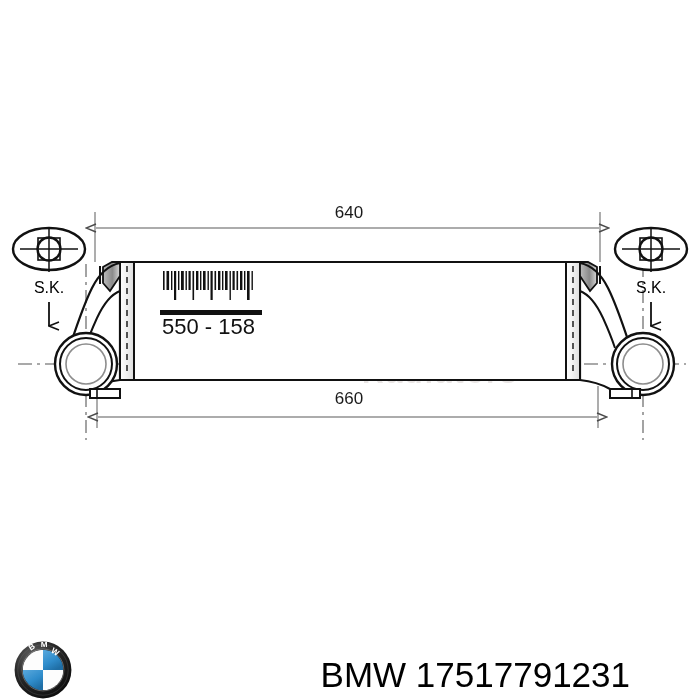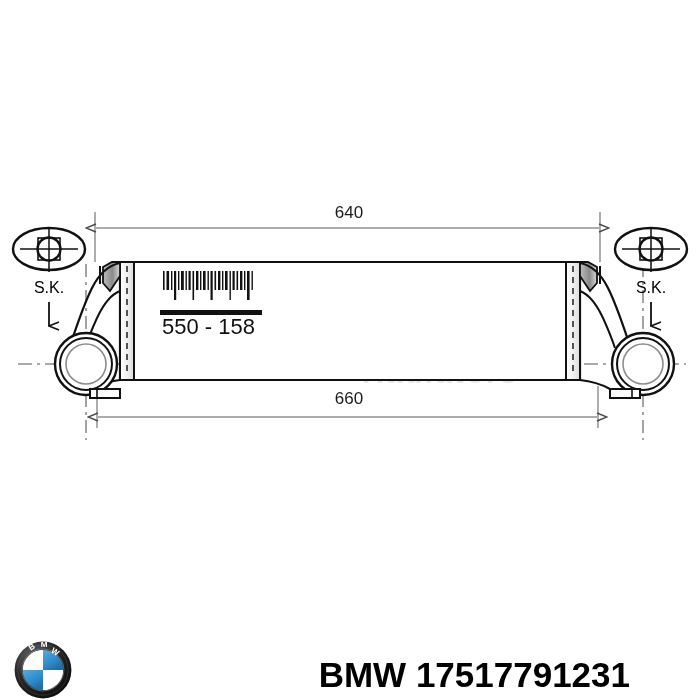--- a/index.html
+++ b/index.html
@@ -49,21 +49,21 @@
     width: 58px;
     height: 58px;
   }
 
   #part-number {
     position: absolute;
     right: 6px;
     top: 655px;
     font-family: "Liberation Sans", sans-serif;
     font-size: 35px;
-    font-weight: 700;
+    font-weight: 400;
     letter-spacing: 0px;
     color: #000000;
     white-space: nowrap;
     line-height: 40px;
   }
 
   
   #watermark {
     position: absolute;
     left: 362px;

